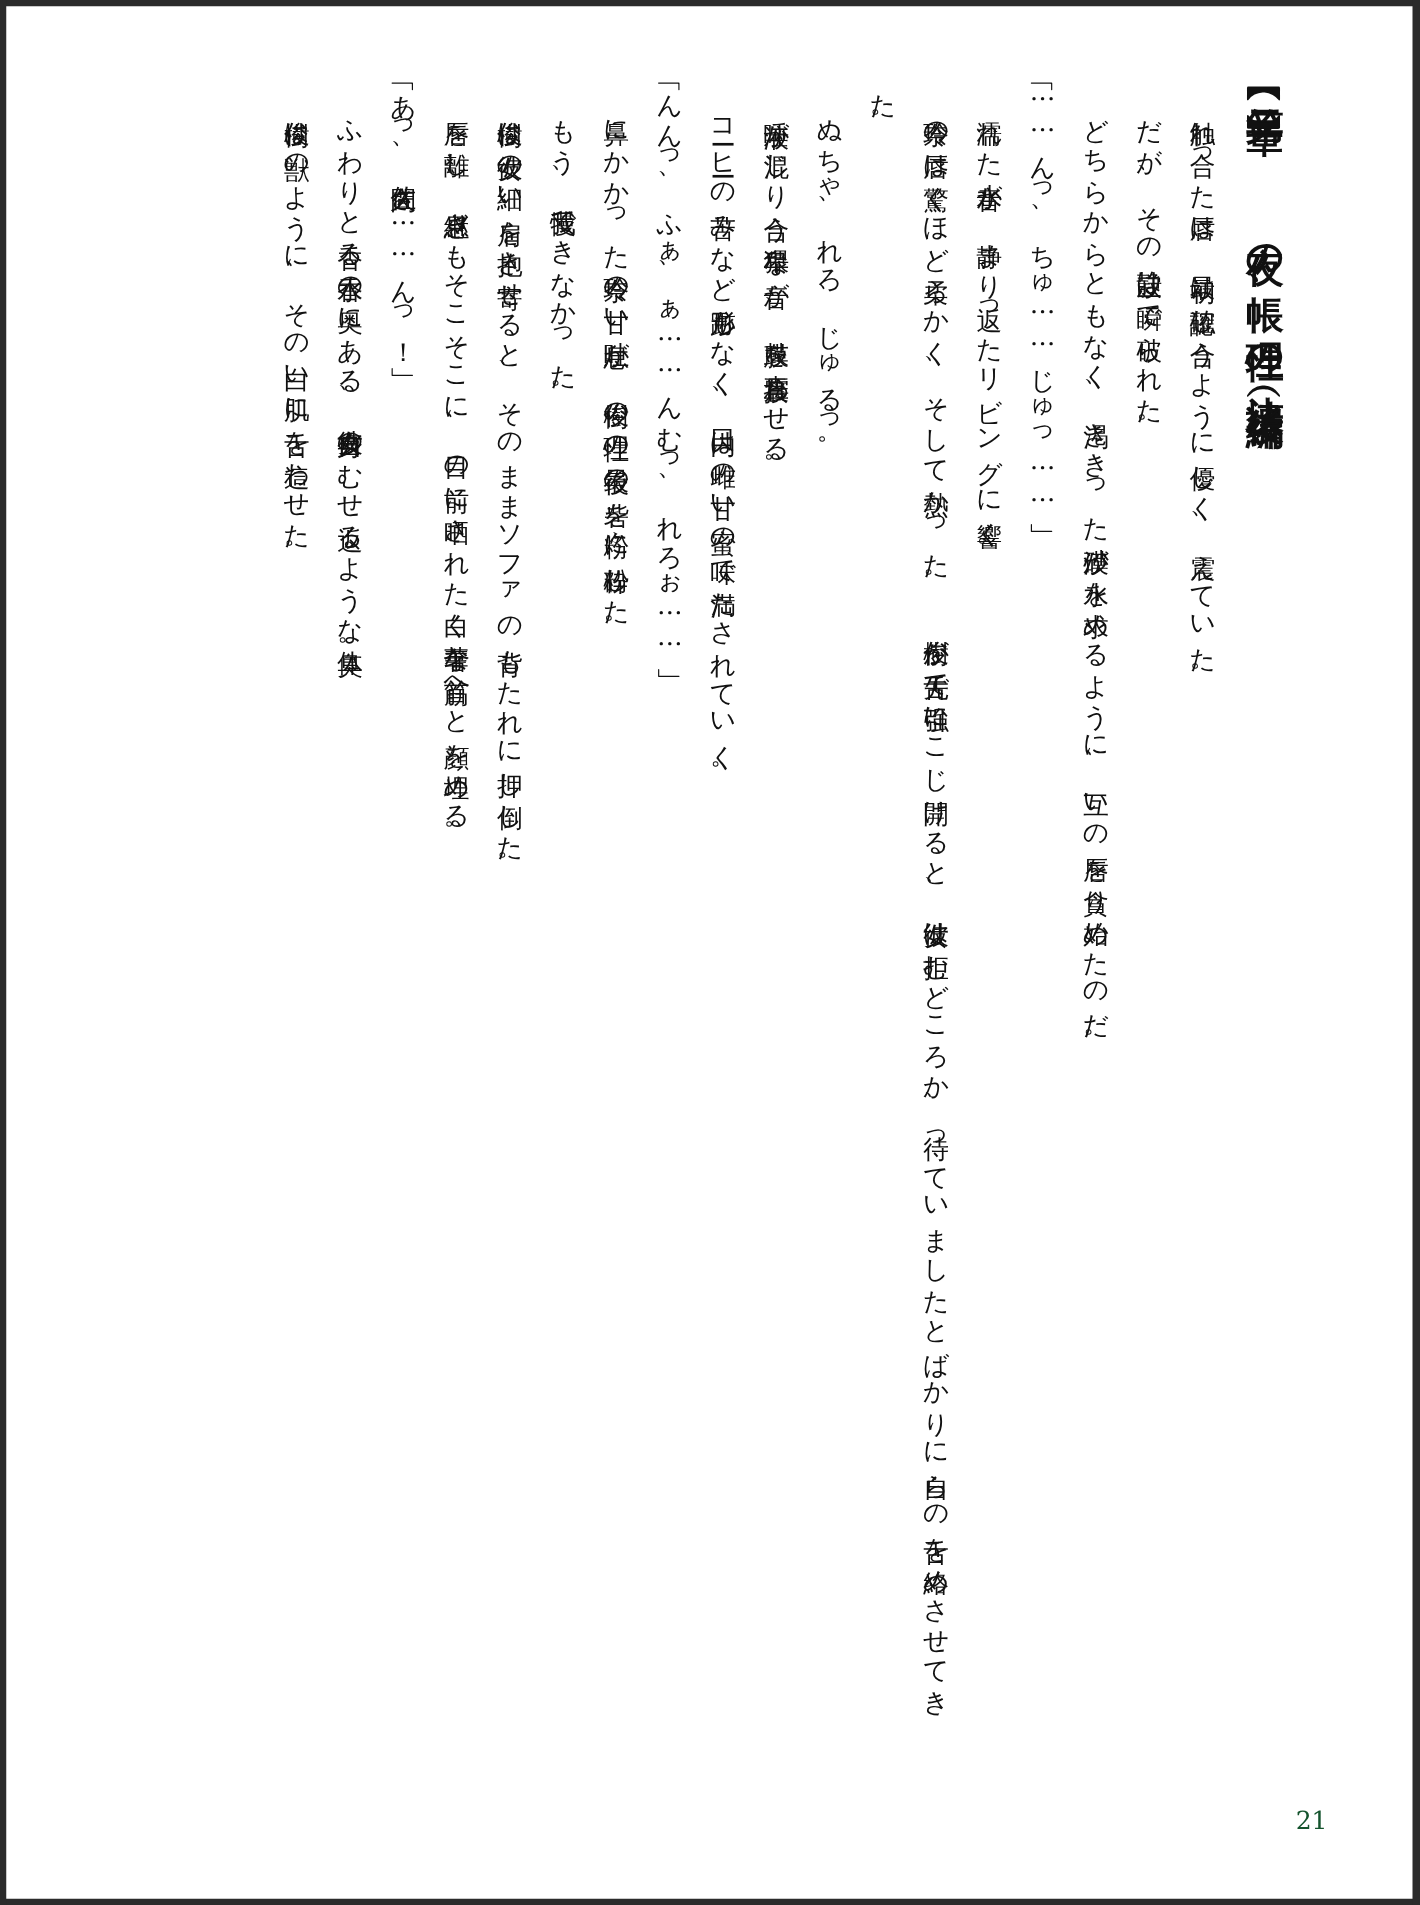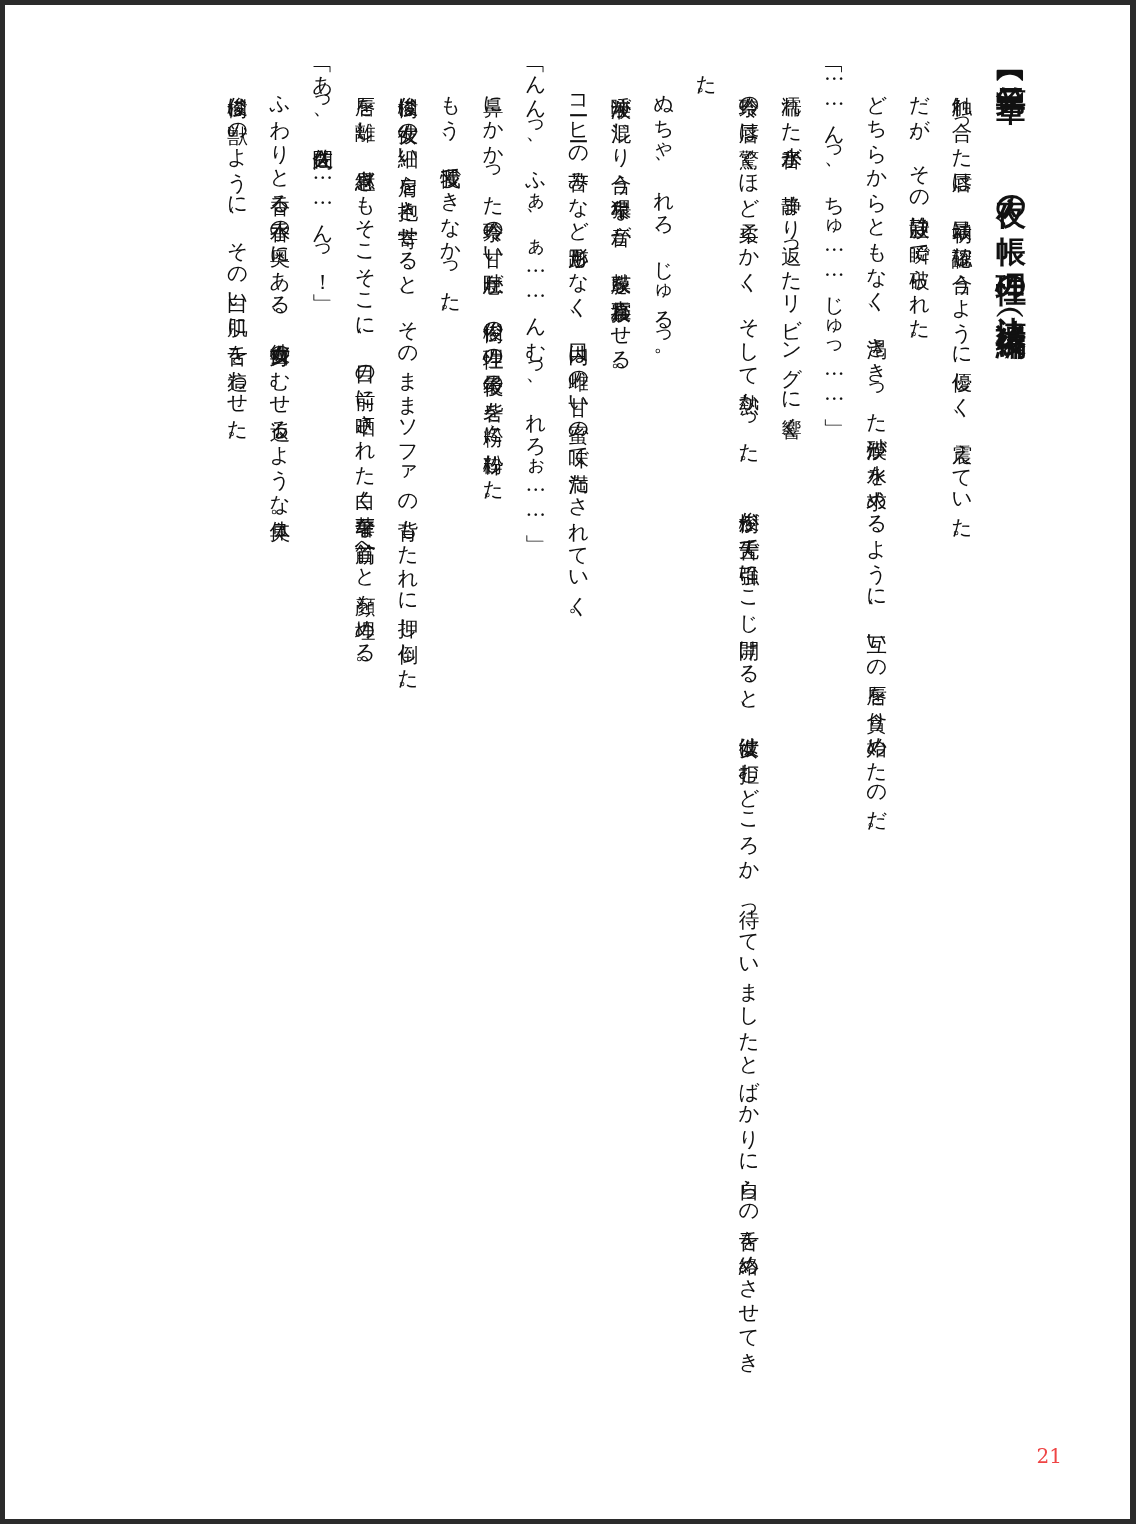--- a/index.html
+++ b/index.html
@@ -65,21 +65,21 @@
   }
   .para.noindent {
     text-indent: 0;
   }
   .page-number {
     position: absolute;
     right: 74px;
     bottom: 56px;
     font-size: 20px;
     font-family: "DejaVu Serif", "Liberation Serif", serif;
-    color: #ef4444;
+    color: #14532d;
   }
 </style>
 </head>
 <body>
 
 <div class="page">
 
   <div class="scan-edge-top"></div>
   <div class="scan-edge-bottom"></div>
   <div class="scan-edge-left"></div>

